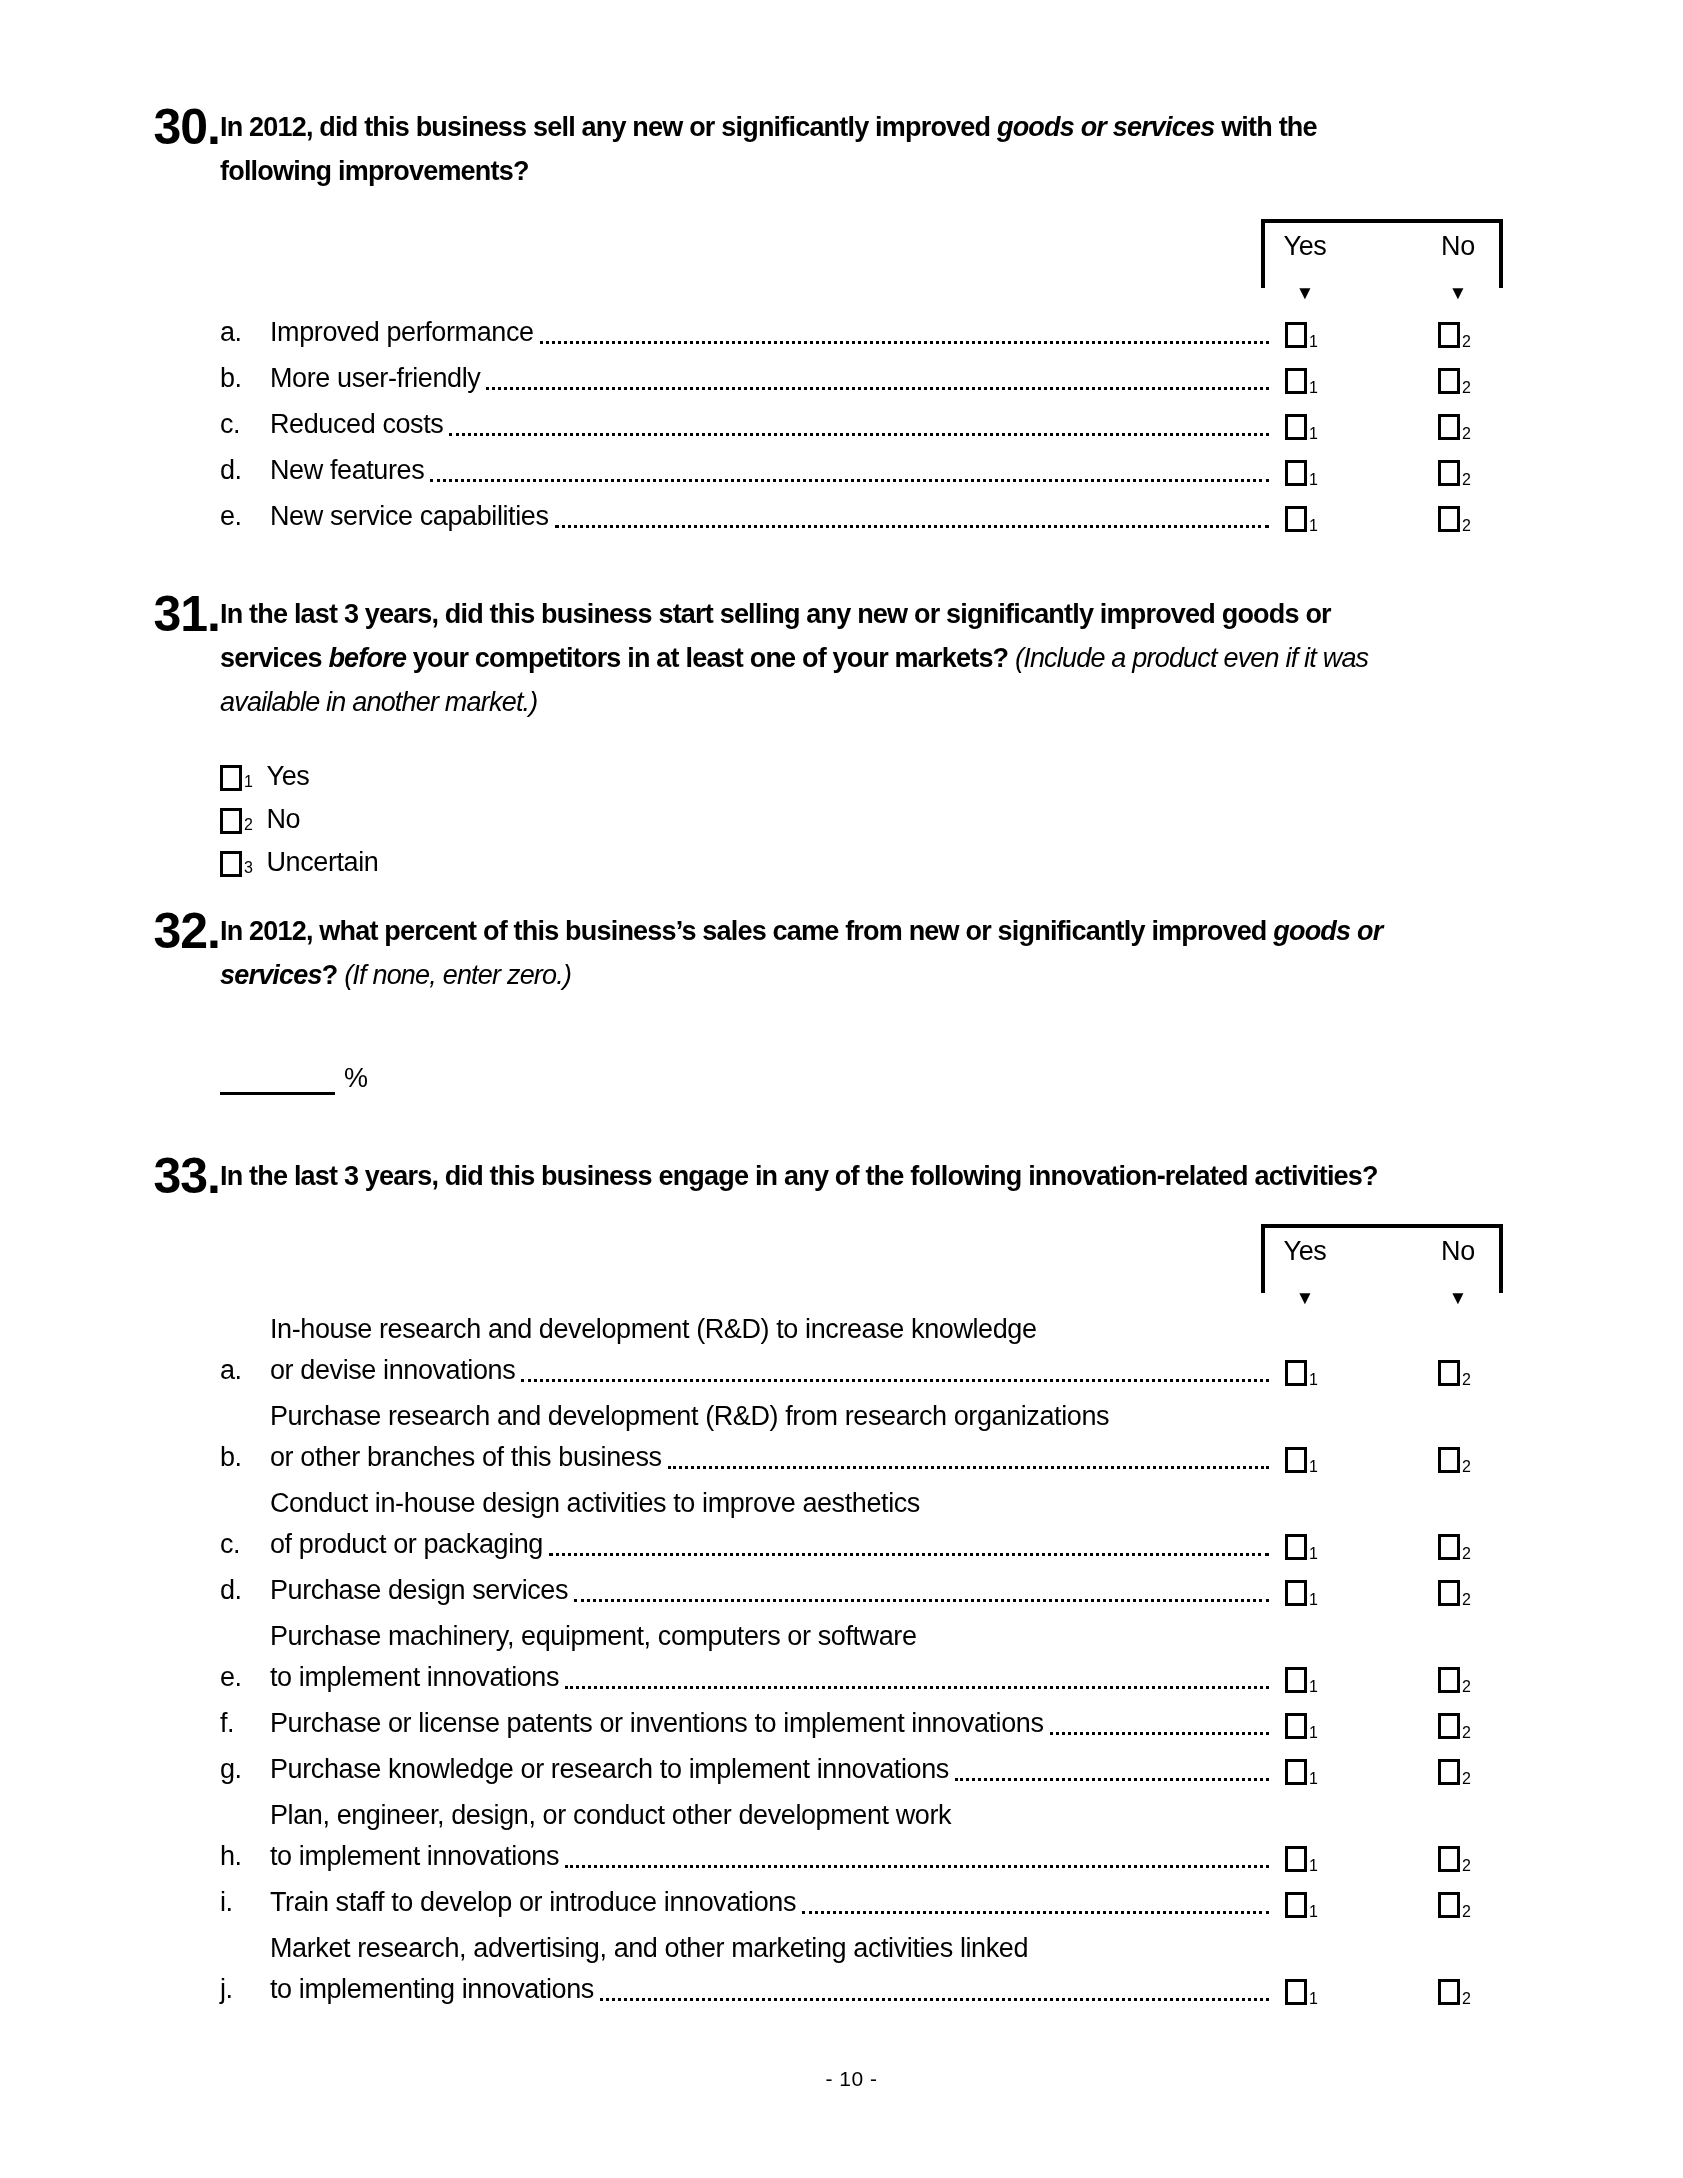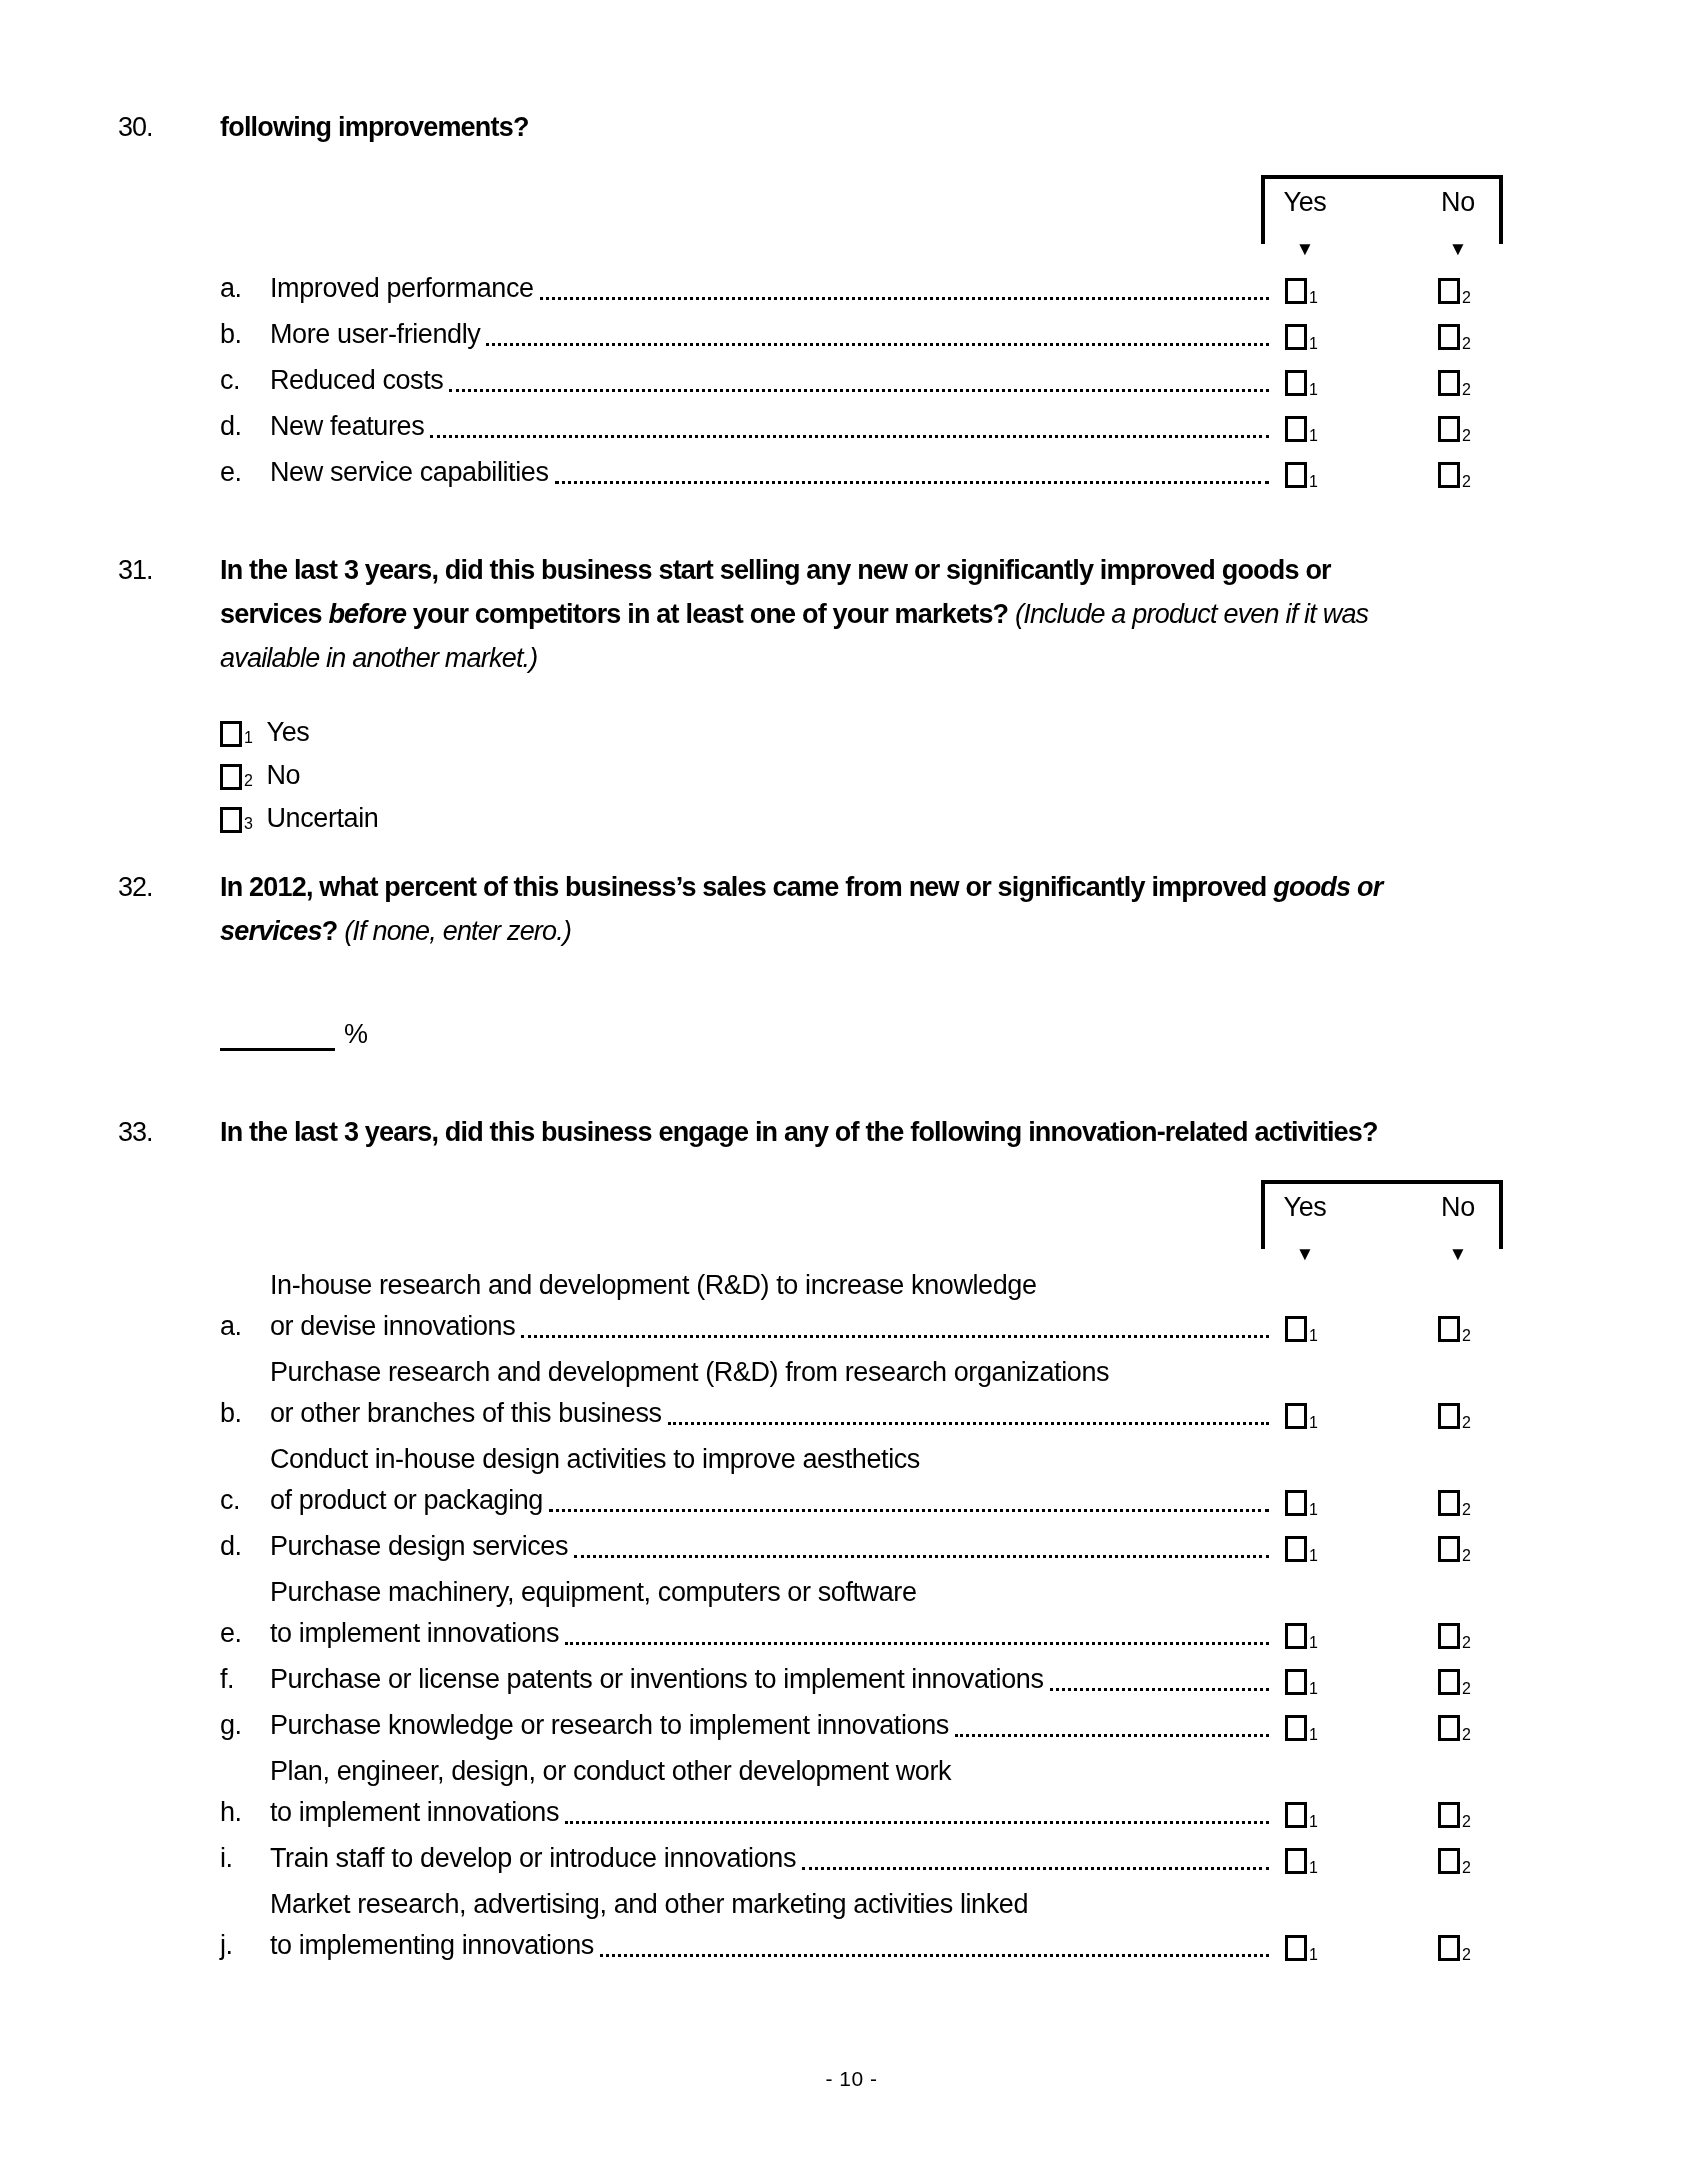--- a/index.html
+++ b/index.html
@@ -12,24 +12,25 @@
     color: #000;
     font-family: "Liberation Sans", sans-serif;
     padding: 105px 0 0 118px;
     box-sizing: border-box;
     overflow: hidden;
   }
   .q { display: flex; }
   .qnum {
     flex: none;
     width: 102px;
-    font-weight: normal;
-    font-size: 27px;
+    font-weight: bold;
+    font-size: 50px;
     line-height: 44px;
     letter-spacing: -1px;
+    text-align: right;
   }
   .qbody { flex: none; width: 1332px; }
   .pline {
     font-weight: bold;
     font-size: 27px;
     line-height: 44px;
     letter-spacing: -0.8px;
     white-space: nowrap;
   }
   .bi { font-style: italic; }
@@ -155,20 +156,21 @@
   .rows-q33 { margin-top: 16px; }
 </style>
 </head>
 <body>
 
 <div class="page">
 
   <div class="q">
     <div class="qnum">30.</div>
     <div class="qbody">
+      <div class="pline"><span>In 2012, did this business sell any new or significantly improved </span><span class="bi">goods or services</span><span> with the</span></div>
       <div class="pline">following improvements?</div>
 
       <div class="bracket">
         <span class="blabel yes-pos">Yes</span>
         <span class="blabel no-pos">No</span>
         <span class="barrow yes-pos">▼</span>
         <span class="barrow no-pos">▼</span>
       </div>
 
       <div class="rows">

